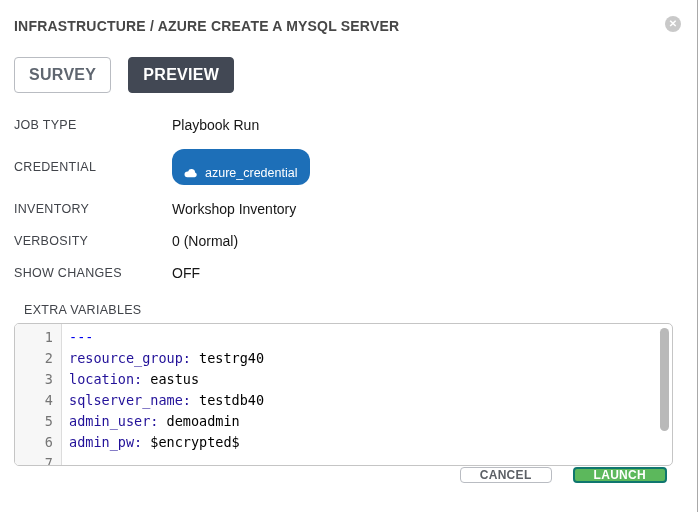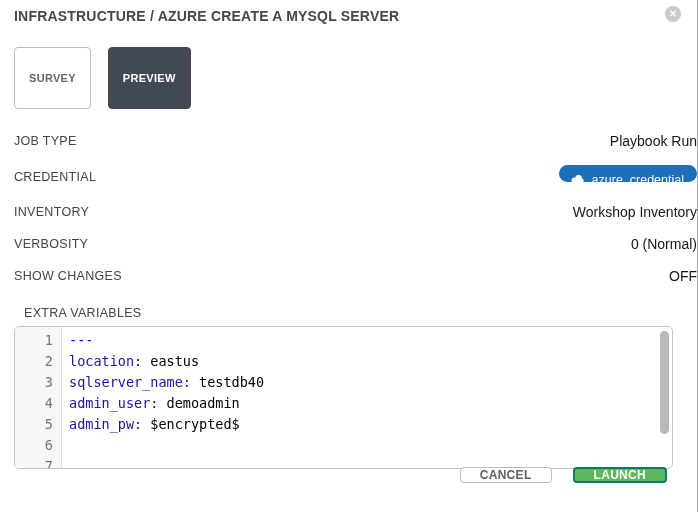--- a/index.html
+++ b/index.html
@@ -6,46 +6,46 @@
   html,body { background:#fff; }
   body {
     width:698px; height:512px;
     font-family:"Liberation Sans", sans-serif;
     color:#161616; overflow:hidden; position:relative;
     border-right:1px solid #a9a9a9;
   }
   .modal { width:100%; height:100%; background:#fff; position:relative; }
 
   
-  .hdr { display:flex; align-items:flex-start; justify-content:space-between; padding:6px 16px 0 14px; }
+  .hdr { display:flex; align-items:flex-start; justify-content:space-between; padding:16px 16px 0 14px; }
   .title { font-size:14px; font-weight:bold; color:#474747; letter-spacing:.2px; text-transform:uppercase; padding-top:2px; }
   .close-btn {
     width:16px; height:16px; border-radius:50%; background:#c9c9c9;
     color:#fff; font-size:10px; font-weight:bold; line-height:16px; text-align:center;
     cursor:pointer; user-select:none; margin-top:0px;
   }
 
   
   .tabs { display:flex; gap:17px; margin:23px 0 0 14px; }
   .tab {
-    font-size:11px; font-weight:bold; letter-spacing:.3px;
-    padding:24px 14px; border-radius:4px; cursor:pointer;
+    font-size:16px; font-weight:bold; letter-spacing:.3px;
+    padding:8px 14px; border-radius:4px; cursor:pointer;
   }
   .tab.inactive { background:#fff; color:#5f6670; border:1px solid #b9bcc2; }
   .tab.active { background:#424854; color:#fff; border:1px solid #424854;text-align:right; }
 
   
   .details { margin:24px 0 0 14px; }
-  .drow { display:flex; align-items:center; margin-bottom:16px; min-height:15px;justify-content:space-between; }
+  .drow { display:flex; align-items:center; margin-bottom:16px; min-height:15px; }
   .dlabel { width:158px; font-size:12.5px; color:#41444a; letter-spacing:.3px; text-transform:uppercase; flex:none; }
   .dvalue { font-size:14px; color:#161616; }
   .badge {
     display:inline-flex; align-items:center; gap:7px;
     background:#1d6fb8; color:#fff; font-size:12.5px;
-    height:17px; padding:12px 13px 0 11px; border-radius:12px;
+    height:36px; padding:12px 13px 0 11px; border-radius:12px;
   }
   .badge svg { display:block; }
 
   
   .ev-label { margin:22px 0 6px 24px; font-size:12.5px; color:#41444a; letter-spacing:.3px; text-transform:uppercase; }
   .editor {
     position:relative; margin:0 0 0 14px; width:659px; height:143px;
     border:1px solid #c5c5c5; border-radius:5px; background:#fff; overflow:hidden;
   }
   .cm-scroll { display:flex; height:100%; overflow:hidden; }
@@ -134,20 +134,21 @@
         <span class="ln">1</span>
         <span class="ln">2</span>
         <span class="ln">3</span>
         <span class="ln">4</span>
         <span class="ln">5</span>
         <span class="ln">6</span>
         <span class="ln">7</span>
       </div>
       <div class="codearea">
         <div class="cline"><span class="tok-doc">---</span></div>
+        <div class="cline"><span class="tok-key">resource_group</span><span>testrg40</span></div>
         <div class="cline"><span class="tok-key">location</span><span>eastus</span></div>
         <div class="cline"><span class="tok-key">sqlserver_name</span><span>testdb40</span></div>
         <div class="cline"><span class="tok-key">admin_user</span><span>demoadmin</span></div>
         <div class="cline"><span class="tok-key">admin_pw</span><span>$encrypted$</span></div>
         <div class="cline"></div>
       </div>
     </div>
     <div class="vscroll"></div>
   </div>
 

